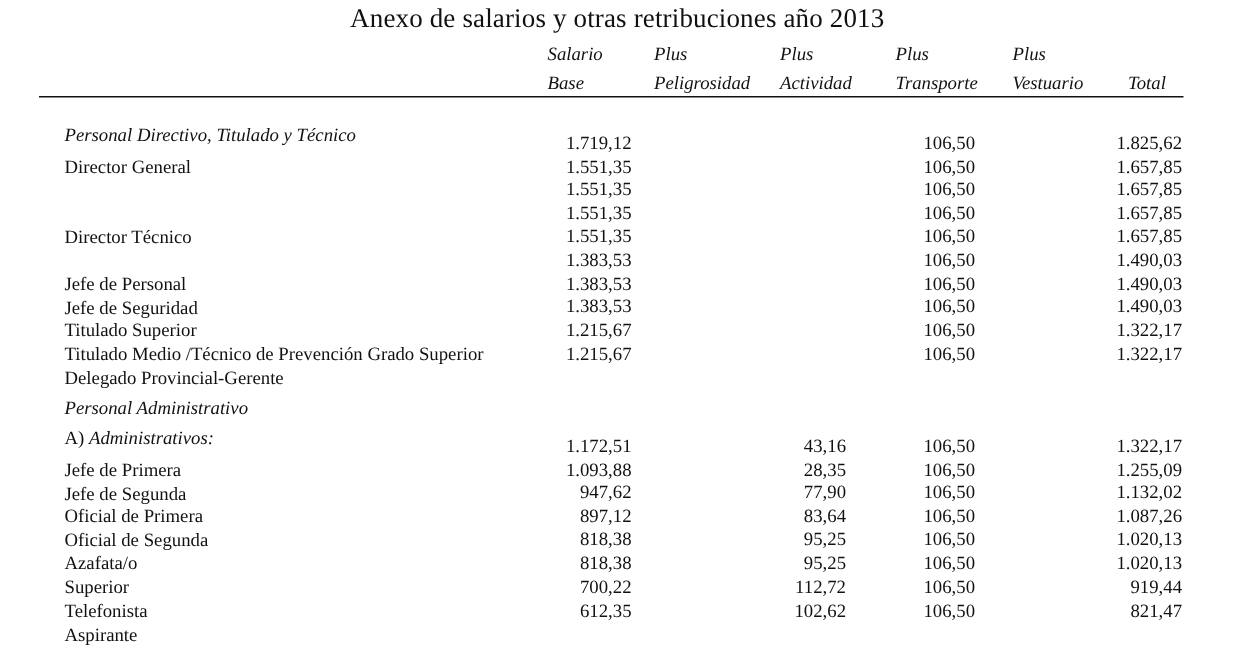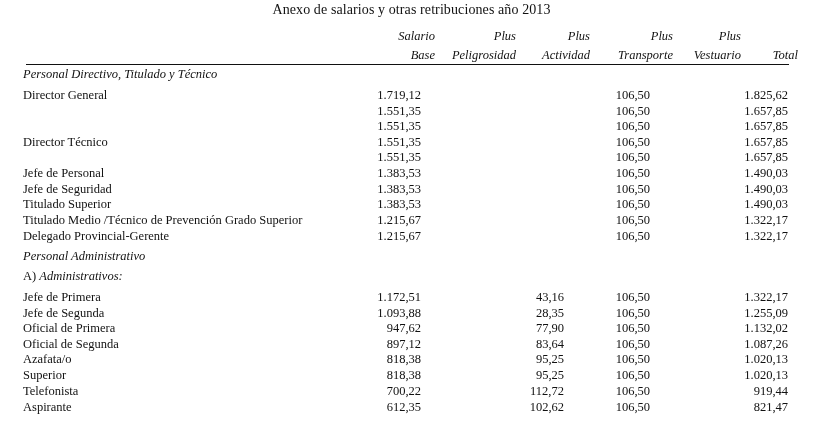--- a/index.html
+++ b/index.html
@@ -3,33 +3,33 @@
 <meta charset="utf-8">
 <style>
   html, body { margin: 0; padding: 0; background: #ffffff; }
   body {
     width: 823px; height: 439px; position: relative; overflow: hidden;
     font-family: "Liberation Serif", "DejaVu Serif", serif;
     color: #111111; font-size: 12.5px;
   }
   .title {
     position: absolute; top: 2px; left: 0; width: 823px; text-align: center;
-    font-size: 14px; letter-spacing: 0.1px;
+    font-size: 18px; letter-spacing: 0.1px;
   }
   .hdr {
-    position: absolute; font-style: italic; font-size: 12.5px; text-align: right;
+    position: absolute; font-style: italic; font-size: 12.5px; text-align: left;
   }
   .rule {
     position: absolute; left: 26px; top: 64px; width: 763px; height: 0;
     border-top: 1.3px solid #111;
   }
   .row {
     position: absolute; left: 0; width: 823px; height: 15px; line-height: 15px;
   }
-  .label { position: absolute; left: 23px; white-space: nowrap; }
+  .label { position: absolute; left: 43px; white-space: nowrap; margin-top: 16px; }
   .section { font-style: italic; }
   .num { position: absolute; text-align: right; white-space: nowrap; }
   .c-base { left: 340px; width: 81px; }
   .c-act  { left: 500px; width: 64px; }
   .c-tr   { left: 580px; width: 70px; }
   .c-tot  { left: 730px; width: 58px; }
 </style>
 </head>
 <body>
 

